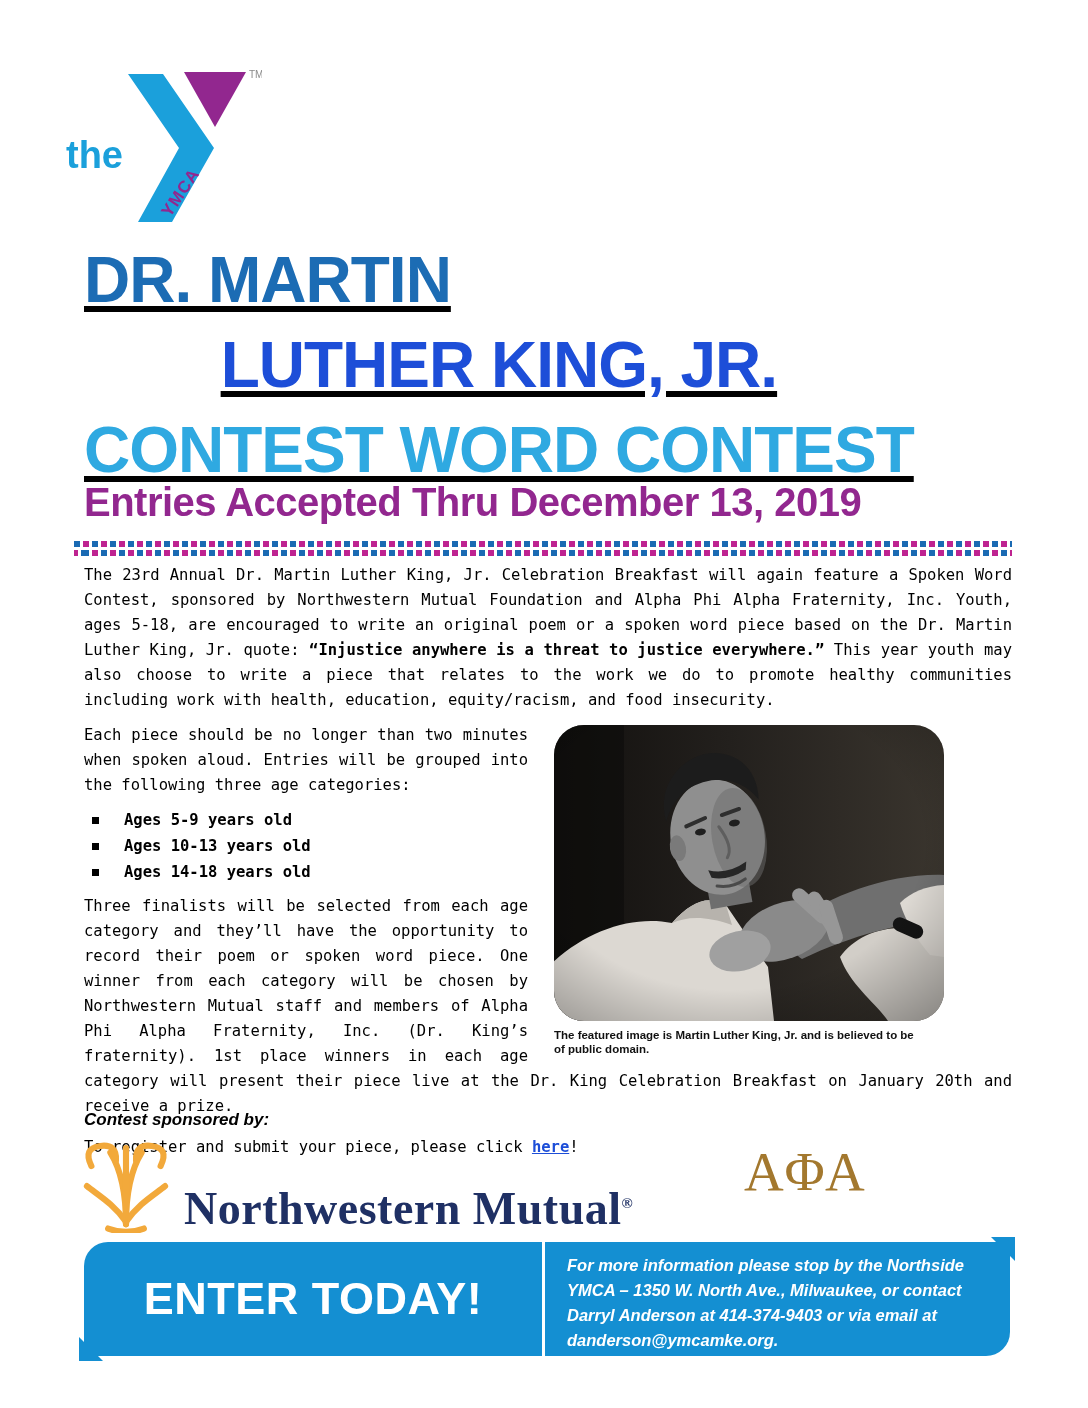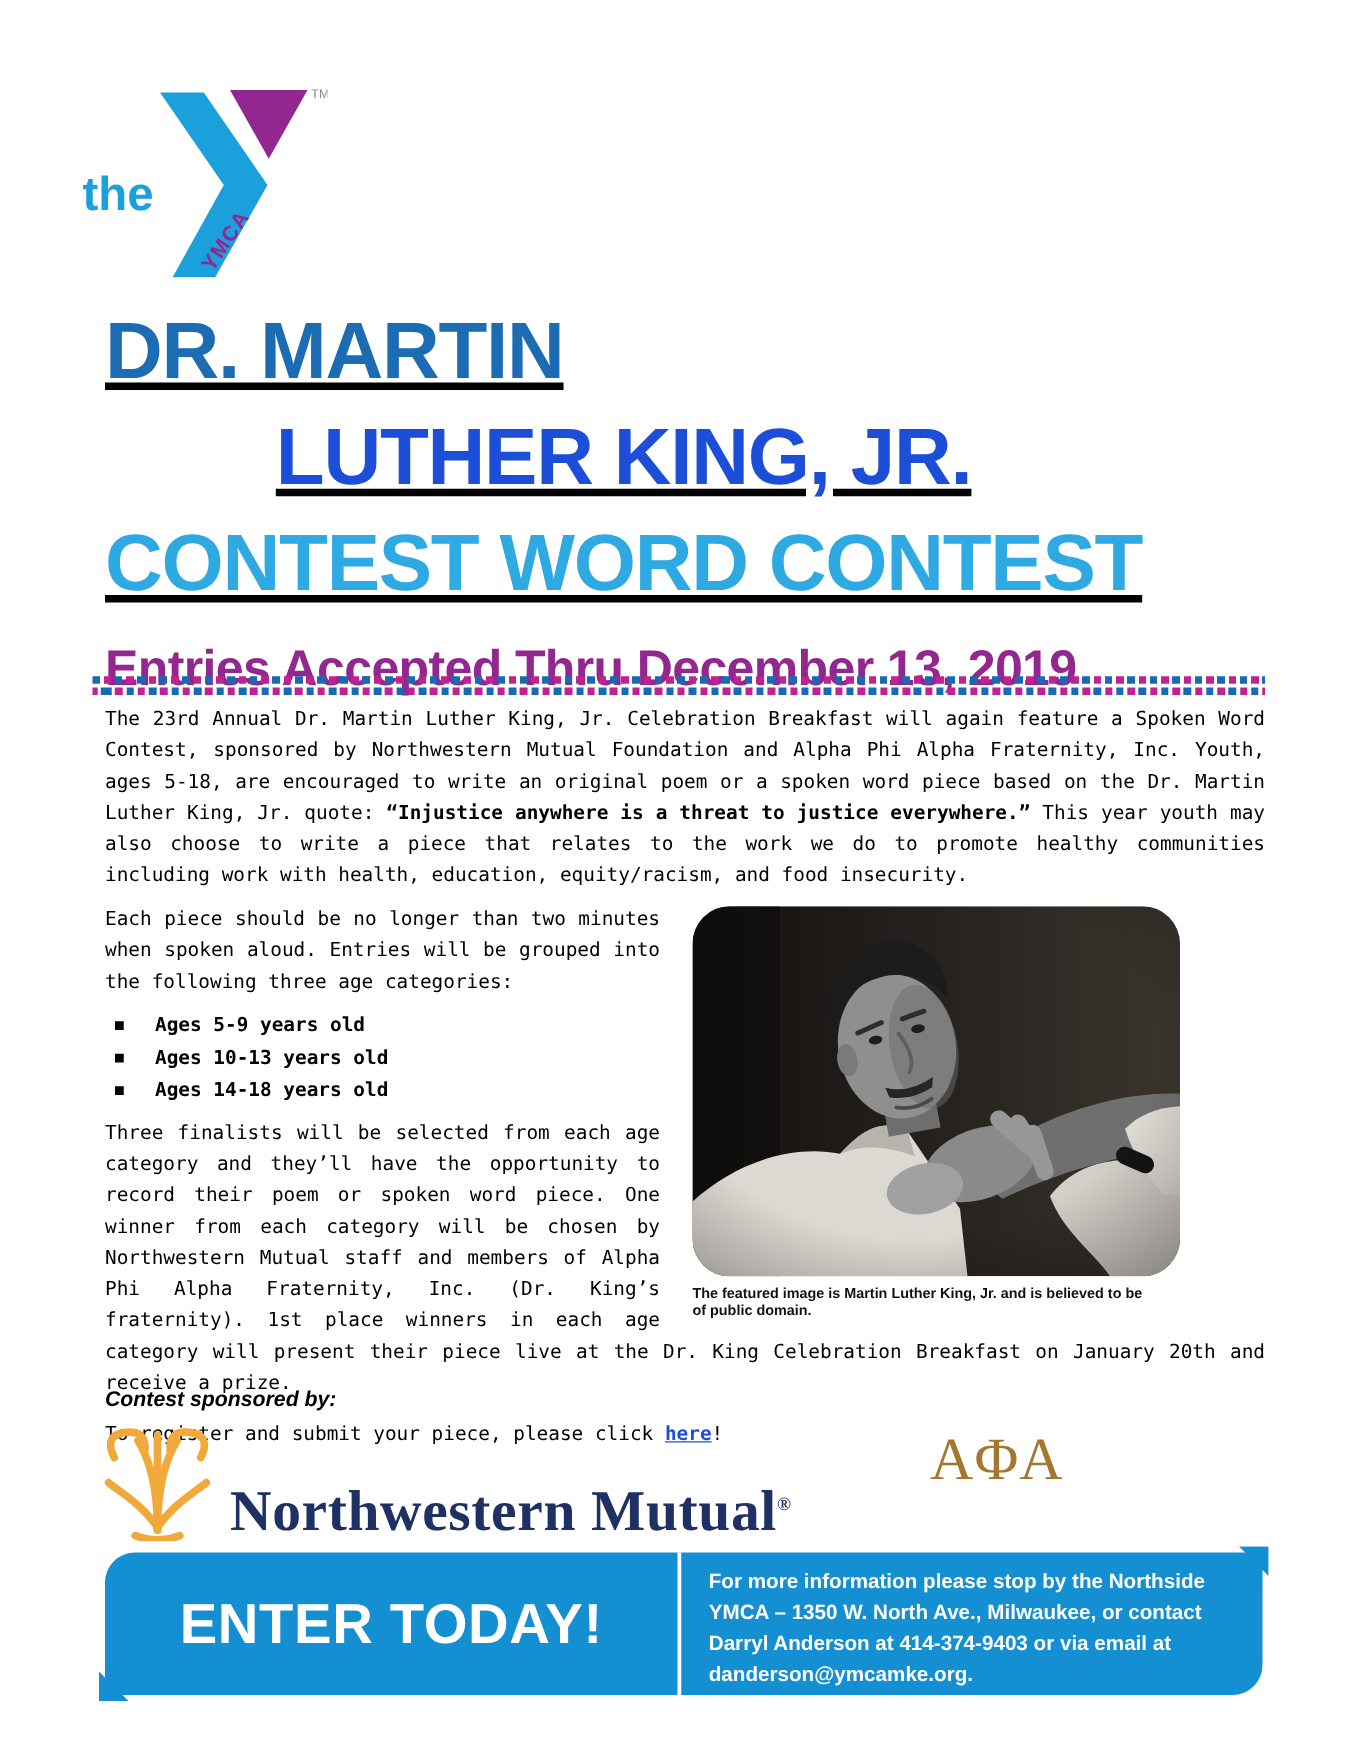--- a/index.html
+++ b/index.html
@@ -8,21 +8,21 @@
   .page { position:relative; width:1088px; height:1408px; background:#ffffff; overflow:hidden; }
 
   
   .ymca-logo { position:absolute; left:66px; top:60px; width:196px; height:162px; }
 
   
   .title { position:absolute; left:84px; top:238px; font-weight:800; font-size:64px; line-height:85px; letter-spacing:-1px;text-decoration:underline; }
   .title .l1 { color:#1C6CB4; }
   .title .l2 { color:#1d4ed8;text-align:center; }
   .title .l3 { color:#2FA9E1; }
-  .subtitle { position:absolute; left:84px; top:513px; font-weight:800; font-size:40px; color:#92278F; letter-spacing:-0.5px; }
+  .subtitle { position:absolute; left:84px; top:480px; font-weight:800; font-size:40px; color:#92278F; letter-spacing:-0.5px; }
 
   
   .dotrule { position:absolute; left:74px; top:541px; width:938px; }
   .dotrow { height:6px;
     background-image:repeating-linear-gradient(90deg,#1A6AB3 0 6px,transparent 6px 9px,#BE2390 9px 15px,transparent 15px 18px); }
   .dotrow + .dotrow { margin-top:3px; background-position:9px 0; }
 
   
   .content { position:absolute; left:84px; top:563px; width:928px;
     font-family:"DejaVu Sans Mono", monospace; font-size:15.5px; line-height:25px; color:#000; }
@@ -41,32 +41,32 @@
   ul.ages li::before { content:""; position:absolute; left:8px; top:10px; width:7px; height:7px; background:#000; }
 
   .register { margin-top:16px; }
   .register a { color:#1d4ed8; font-weight:bold; text-decoration:underline; cursor:pointer; }
 
   
   .sponsor-heading { position:absolute; left:84px; top:1110px; font-size:17px; font-weight:bold; font-style:italic; color:#000; }
   .nm-logo { position:absolute; left:80px; top:1134px; display:flex; align-items:center; }
   .nm-wordmark { font-family:"Liberation Serif", serif; font-weight:bold; font-size:46px; color:#1F3064; letter-spacing:0.5px; margin-left:12px; white-space:nowrap;margin-top:48px; }
   .nm-reg { font-size:15px; vertical-align:super; font-weight:bold; }
-  .apa-logo { position:absolute; left:744px; top:1140px; font-family:"Liberation Serif", serif; font-size:48px; color:#A3782E; letter-spacing:3px; white-space:nowrap; }
+  .apa-logo { position:absolute; left:744px; top:1140px; font-family:"Liberation Serif", serif; font-size:55px; color:#A3782E; letter-spacing:3px; white-space:nowrap; }
 
   
   .footer { position:absolute; left:84px; top:1242px; width:926px; height:114px; background:#148FD2;
     border-radius:24px 6px 24px 6px; display:flex; align-items:stretch; color:#fff; }
   .footer .corner { position:absolute; width:24px; height:24px; background:#148FD2; }
   .footer .corner.tr { top:-5px; right:-5px; clip-path:polygon(100% 0,0 0,100% 100%); }
   .footer .corner.bl { bottom:-5px; left:-5px; clip-path:polygon(0 0,0 100%,100% 100%); }
   .footer-cta { width:458px; display:flex; align-items:center; justify-content:center;
     font-size:45px; font-weight:800; letter-spacing:0.5px; }
   .footer-divider { width:3px; background:#ffffff; }
-  .footer-info { flex:1; padding:11px 18px 8px 22px; font-size:16.5px; line-height:25px; font-weight:bold; }
+  .footer-info { flex:1; padding:11px 18px 8px 22px; font-size:16.5px; line-height:25px; font-weight:bold;font-style:italic; }
 </style>
 </head>
 <body>
 
 <div class="page">
 
   <svg class="ymca-logo" viewBox="0 0 196 162" aria-hidden="true">
     <text x="0" y="108" font-family="Liberation Sans, sans-serif" font-size="38" font-weight="bold" fill="#1BA0DB">the</text>
     <polygon points="62,14 97,14 148,88 106,162 72,162 113,88" fill="#1BA0DB"></polygon>
     <polygon points="118,12 180,12 149,67" fill="#92278F"></polygon>

